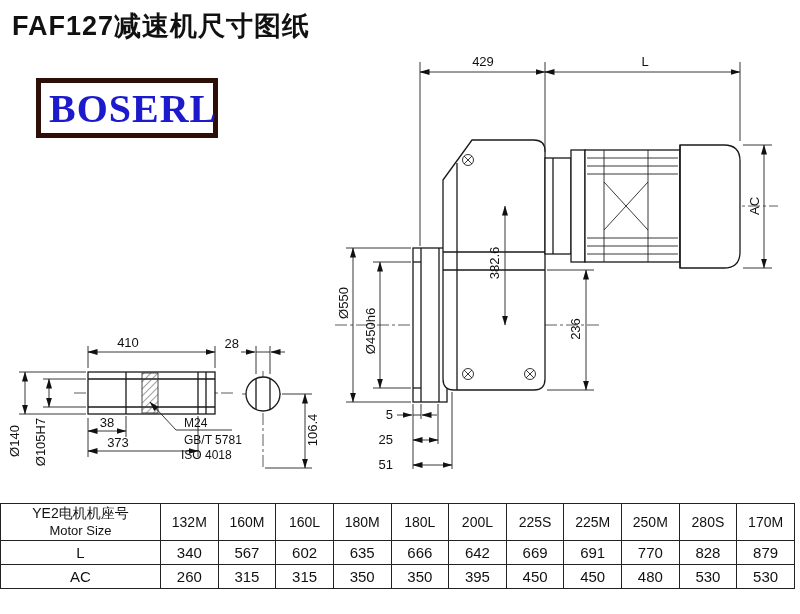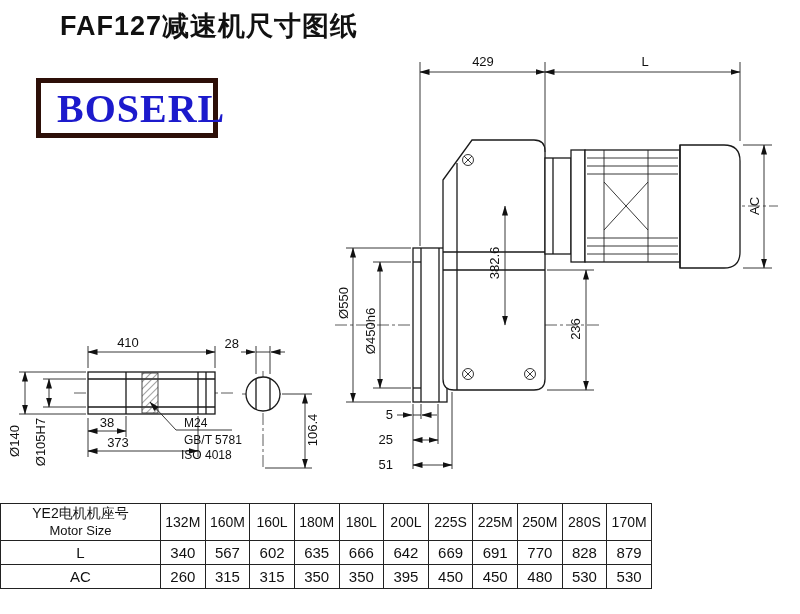--- a/index.html
+++ b/index.html
@@ -1,27 +1,27 @@
 <!DOCTYPE html>
 <html><head>
 <meta charset="utf-8">
 <style>
   html,body{margin:0;padding:0;background:#fff;}
   body{width:800px;height:614px;position:relative;overflow:hidden;
        font-family:"Liberation Sans",sans-serif;color:#111;}
   .page-title{position:absolute;left:12px;top:8px;font-size:27px;font-weight:700;
-              letter-spacing:1px;margin-left:48px;}
+              letter-spacing:1px;}
   .logo-box{position:absolute;left:36px;top:78px;width:172px;height:50px;
             border:5px solid #2d0f08;display:flex;align-items:center;}
   .logo-text{font-family:"Liberation Serif",serif;font-weight:700;font-size:40px;
-             color:#1c1acc;padding-left:16px;letter-spacing:1px;}
+             color:#1c1acc;padding-left:8px;letter-spacing:1px;}
   .drawing{position:absolute;left:0;top:0;width:800px;height:502px;}
   .dim-label{font:13px "Liberation Sans",sans-serif;fill:#111;}
   .dim-label-s{font:12px "Liberation Sans",sans-serif;fill:#111;}
-  .spec-table{position:absolute;left:0;top:503px;width:652px;border-collapse:collapse;
+  .spec-table{position:absolute;left:0;top:503px;width:795px;border-collapse:collapse;
               table-layout:fixed;background:#fff;}
   .spec-table th,.spec-table td{border:1px solid #222;text-align:center;
               font-weight:400;padding:0;font-size:15px;}
   .spec-table tr.hdr{height:37px;}
   .spec-table tr.datarow{height:24px;}
   .spec-table .hdr th{font-size:14px;}
   .spec-table .zh{font-size:14px;line-height:17px;}
   .spec-table .en{font-size:13px;line-height:17px;}
   .outline{stroke:#1a1a1a;stroke-width:1.3;fill:none;}
   .outline-f{stroke:#1a1a1a;stroke-width:1.3;fill:#fff;}

